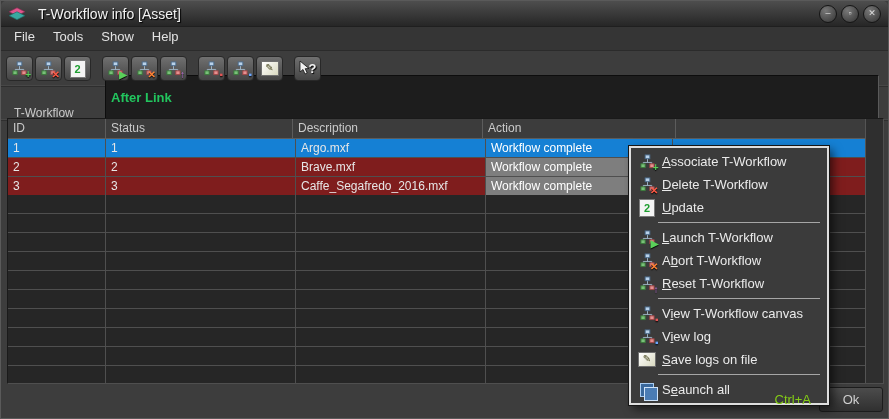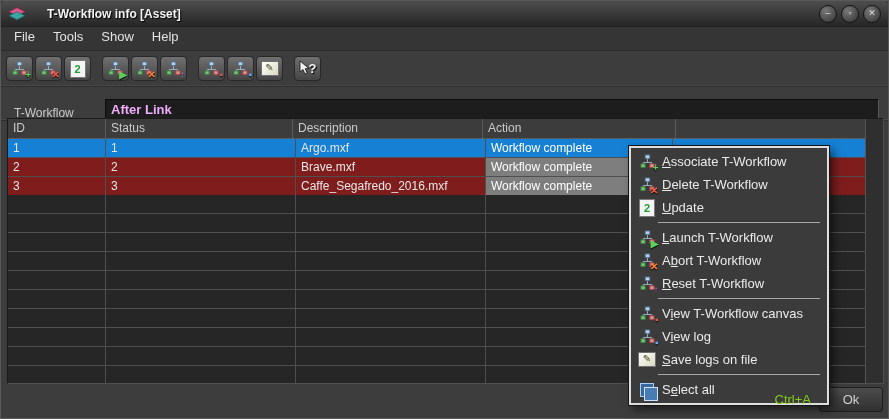--- a/index.html
+++ b/index.html
@@ -1,21 +1,21 @@
 <!DOCTYPE html>
 <html><head>
 <meta charset="utf-8">
 <style>
   html,body{margin:0;padding:0;background:#1b1b1b;font-family:"Liberation Sans",sans-serif;}
   #win{position:relative;width:889px;height:419px;background:#3d3d3d;overflow:hidden;
        border:1px solid #5a5a5a;box-sizing:border-box;}
   
   .titlebar{height:25px;background:linear-gradient(#4e4e4e,#262626);display:flex;align-items:center;
             padding:0 7px;border-bottom:1px solid #1f1f1f;border-radius:5px 5px 0 0;}
-  .title-text{color:#f2f2f2;font-size:12px;font-weight:bold;margin-left:21px;flex:1;
+  .title-text{color:#f2f2f2;font-size:14px;font-weight:normal;margin-left:12px;flex:1;
               text-shadow:1px 1px 1px #000;}
   .win-btn{width:16px;height:16px;border-radius:50%;margin-left:4px;
            background:radial-gradient(circle at 35% 30%,#787878,#333);border:1px solid #151515;
            color:#dcdcdc;font-size:9px;line-height:14px;text-align:center;cursor:default;}
   
   .menubar{height:23px;background:#353535;display:flex;padding:0 4px;
            border-bottom:1px solid #2b2b2b;}
   .menu-item{color:#e2e2e2;font-size:13px;padding:2px 9px;}
   
   .toolbar{height:31px;display:flex;align-items:center;padding:2px 5px;
@@ -38,22 +38,22 @@
   .selall:after{content:"";position:absolute;left:3px;top:3px;width:12px;height:12px;
                 border:1px solid #cfe4fa;background:#4a7cb4;}
   .helpic{position:relative;width:18px;height:18px;}
   .helpic .q{position:absolute;right:0;top:1px;color:#f2f2f2;font-weight:bold;font-size:13px;
              text-shadow:1px 1px 1px #000;}
   
   .formrow{display:flex;align-items:flex-end;height:33px;padding:0 9px 0 13px;
            border-bottom:1px solid #2f2f2f;box-shadow:inset 0 -1px 0 #484848;}
   .formrow .lbl{width:91px;color:#cbcbcb;font-size:12px;flex:0 0 auto;}
   .forminput{flex:1;background:#1d1d1d;border:1px solid #0d0d0d;border-bottom-color:#5a5a5a;
-             border-right-color:#5a5a5a;color:#f0abfc;font-weight:bold;font-size:13px;height:19px;
-             padding:0 5px;font-family:inherit;}
+             border-right-color:#5a5a5a;color:#22c55e;font-weight:bold;font-size:13px;height:19px;
+             padding:12px 5px;font-family:inherit;}
   
   .table{position:absolute;left:6px;top:117px;width:877px;height:266px;background:#7f1d1d;
          border:1px solid #4f4f4f;border-top-color:#1a1a1a;border-left-color:#1a1a1a;
          box-sizing:border-box;overflow:hidden;}
   .thead{display:flex;height:19px;background:#3c3c3c;border-bottom:1px solid #5c5c5c;
          color:#cacaca;font-size:12px;}
   .th{box-sizing:border-box;padding:2px 5px;border-right:1px solid #5c5c5c;white-space:nowrap;overflow:hidden;}
   .c0{width:98px}.c1{width:190px}.c2{width:190px}.c3{width:187px}.c4{width:193px}
   .trow{display:flex;height:19px;font-size:12px;color:#e6e6e6;}
   .td{box-sizing:border-box;padding:2px 5px;border-right:1px solid #4f4f4f;
@@ -363,18 +363,18 @@
         </span>
       <span><span></span><span class="key">S</span><span>ave logs on file</span></span>
     </div>
 
     <div class="msep"></div>
 
     <div class="mi">
       <span class="ic">
           <span class="selall"></span>
         </span>
-      <span><span>S</span><span class="key">e</span><span>lect all</span></span>
+      <span><span>S</span><span class="key">e</span><span>aunch all</span></span>
       <span class="mshortcut">Ctrl+A</span>
     </div>
 
   </div>
 </div>
 
 </body></html>

